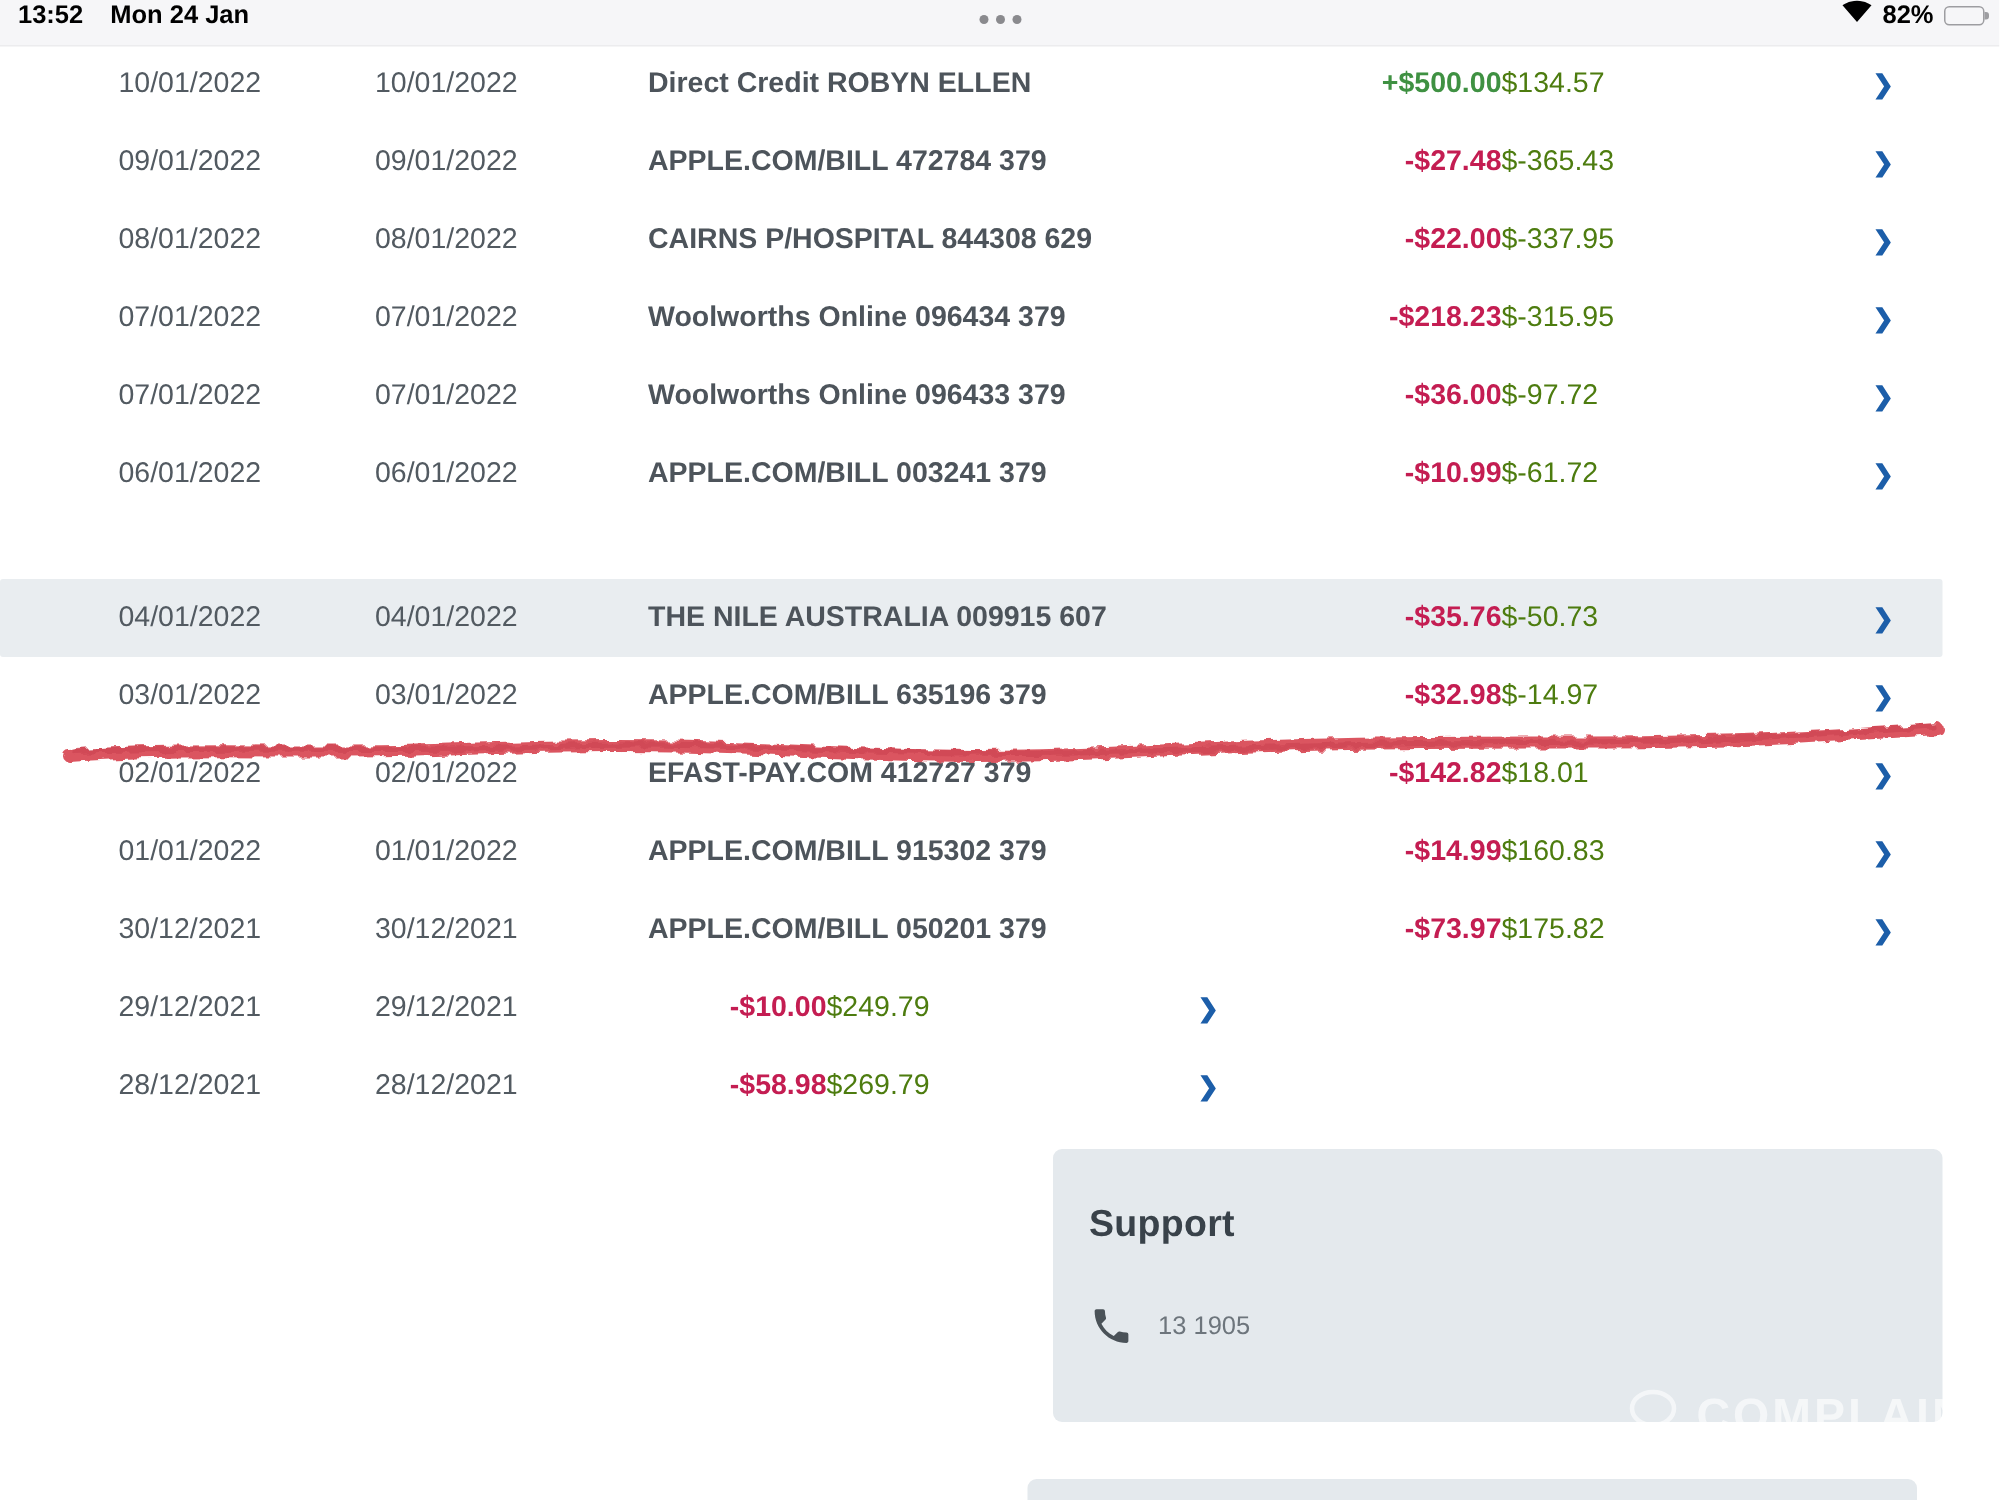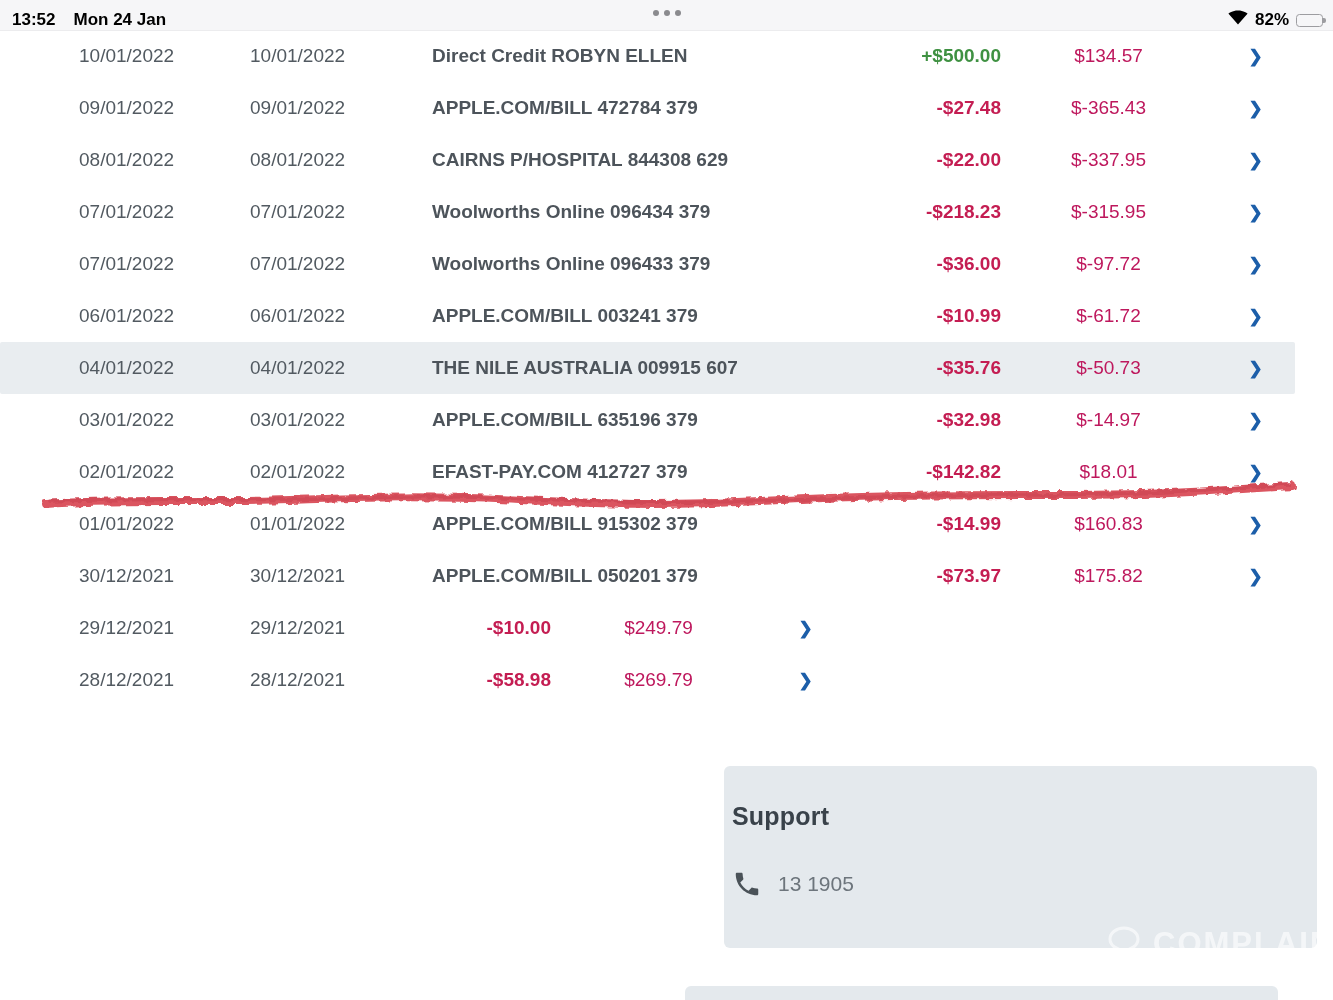--- a/index.html
+++ b/index.html
@@ -6,54 +6,54 @@
   body{
     width:1333px;height:1000px;position:relative;overflow:hidden;
     background:#ffffff;
     font-family:"Liberation Sans", sans-serif;
     -webkit-font-smoothing:antialiased;
   }
   
   .statusbar{
     position:absolute;top:0;left:0;width:1333px;height:30px;
     background:#f6f6f8;border-bottom:1px solid rgba(0,0,0,0.04);
-    display:flex;align-items:flex-end;color:#000;
+    display:flex;align-items:flex-start;color:#000;
   }
   .sb-left{display:flex;align-items:center;gap:18px;padding-left:12px;font-size:17px;font-weight:bold;}
   .sb-center{position:absolute;left:0;right:0;top:10px;display:flex;justify-content:center;gap:5px;}
   .sb-center .dot{width:6px;height:6px;border-radius:50%;background:#8a8a8e;}
   .sb-right{margin-left:auto;display:flex;align-items:center;gap:7px;padding-right:10px;font-size:17px;font-weight:bold;}
   .battery{position:relative;width:27px;height:13px;border:1px solid #9d9da1;border-radius:3.5px;padding:1px;box-sizing:border-box;}
   .battery .fill{height:100%;background:#000;border-radius:1.5px;}
   .battery .nub{position:absolute;right:-4px;top:3.5px;width:3px;height:5px;background:#9d9da1;border-radius:0 2px 2px 0;}
   
   .table{position:absolute;top:30px;left:0;width:1333px;}
   .row{
     display:flex;align-items:center;height:52px;width:1283px;
     color:#525a61;font-size:19px;padding-left:12px;
   }
-  .row.highlighted{background:var(--highlight,#e9edf0);border-radius:2px;}
+  .row.highlighted{background:var(--highlight,#e9edf0);border-radius:2px;margin-top:44px;}
   .c{white-space:nowrap;overflow:hidden;}
   .date1{margin-left:67px;width:171px;}
   .date2{width:182px;}
   .desc{width:450px;color:#4d545b;font-weight:700;}
   .amt{width:119px;text-align:right;font-weight:bold;color:var(--red,#c41d52);}
   .amt.credit{color:var(--green,#3f9142);}
-  .bal{width:215px;text-align:center;color:#be185d;}
+  .bal{width:215px;text-align:left;color:#4d7c0f;}
   .chev{width:79px;text-align:center;color:var(--blue,#1c5ea9);font-weight:bold;font-size:17px;cursor:pointer;}
   
   .scribble{position:absolute;left:0;top:450px;width:1333px;height:80px;pointer-events:none;z-index:5;}
   
   .card{
-    position:absolute;left:724px;top:766px;width:593px;height:182px;
-    background:var(--card,#e4e9ed);border-radius:6px;box-sizing:border-box;padding:28px 8px;
+    position:absolute;left:702px;top:766px;width:593px;height:182px;
+    background:var(--card,#e4e9ed);border-radius:6px;box-sizing:border-box;padding:28px 24px;
   }
   .card h2{margin:8px 0 0 0;font-size:25px;color:#39424a;letter-spacing:.2px;}
   .phone-row{display:flex;align-items:center;gap:16px;margin-top:38px;cursor:pointer;}
-  .phone-row .num{font-size:21px;color:#6d757c;}
+  .phone-row .num{font-size:17px;color:#6d757c;}
   .phone-icon svg{display:block;}
   
   .watermark{
     position:absolute;left:1068px;top:926px;display:flex;align-items:center;gap:10px;
     color:#ffffff;opacity:.62;font-size:31px;font-weight:bold;letter-spacing:2px;white-space:nowrap;z-index:6;
   }
   
   .card2{
     position:absolute;left:685px;top:986px;width:593px;height:30px;
     background:var(--card,#e4e9ed);border-radius:6px 6px 0 0;

